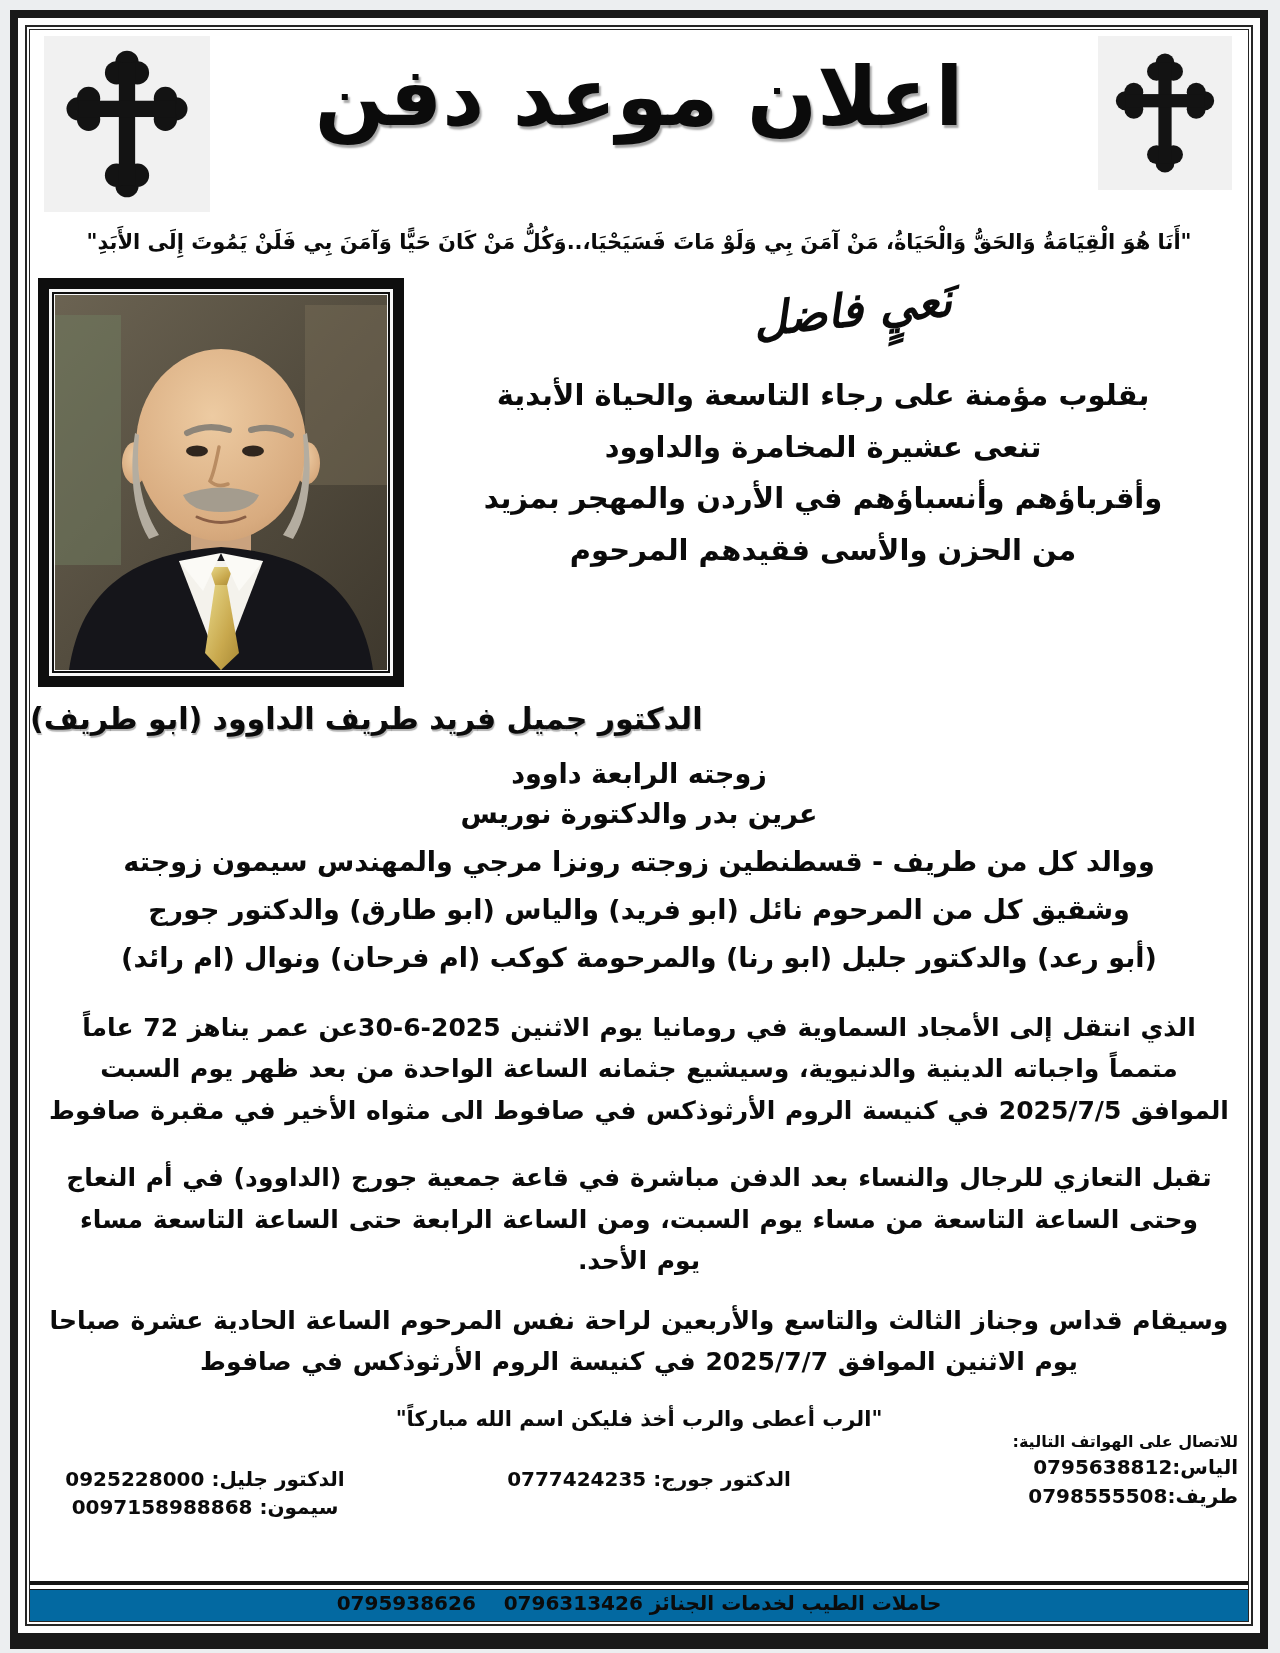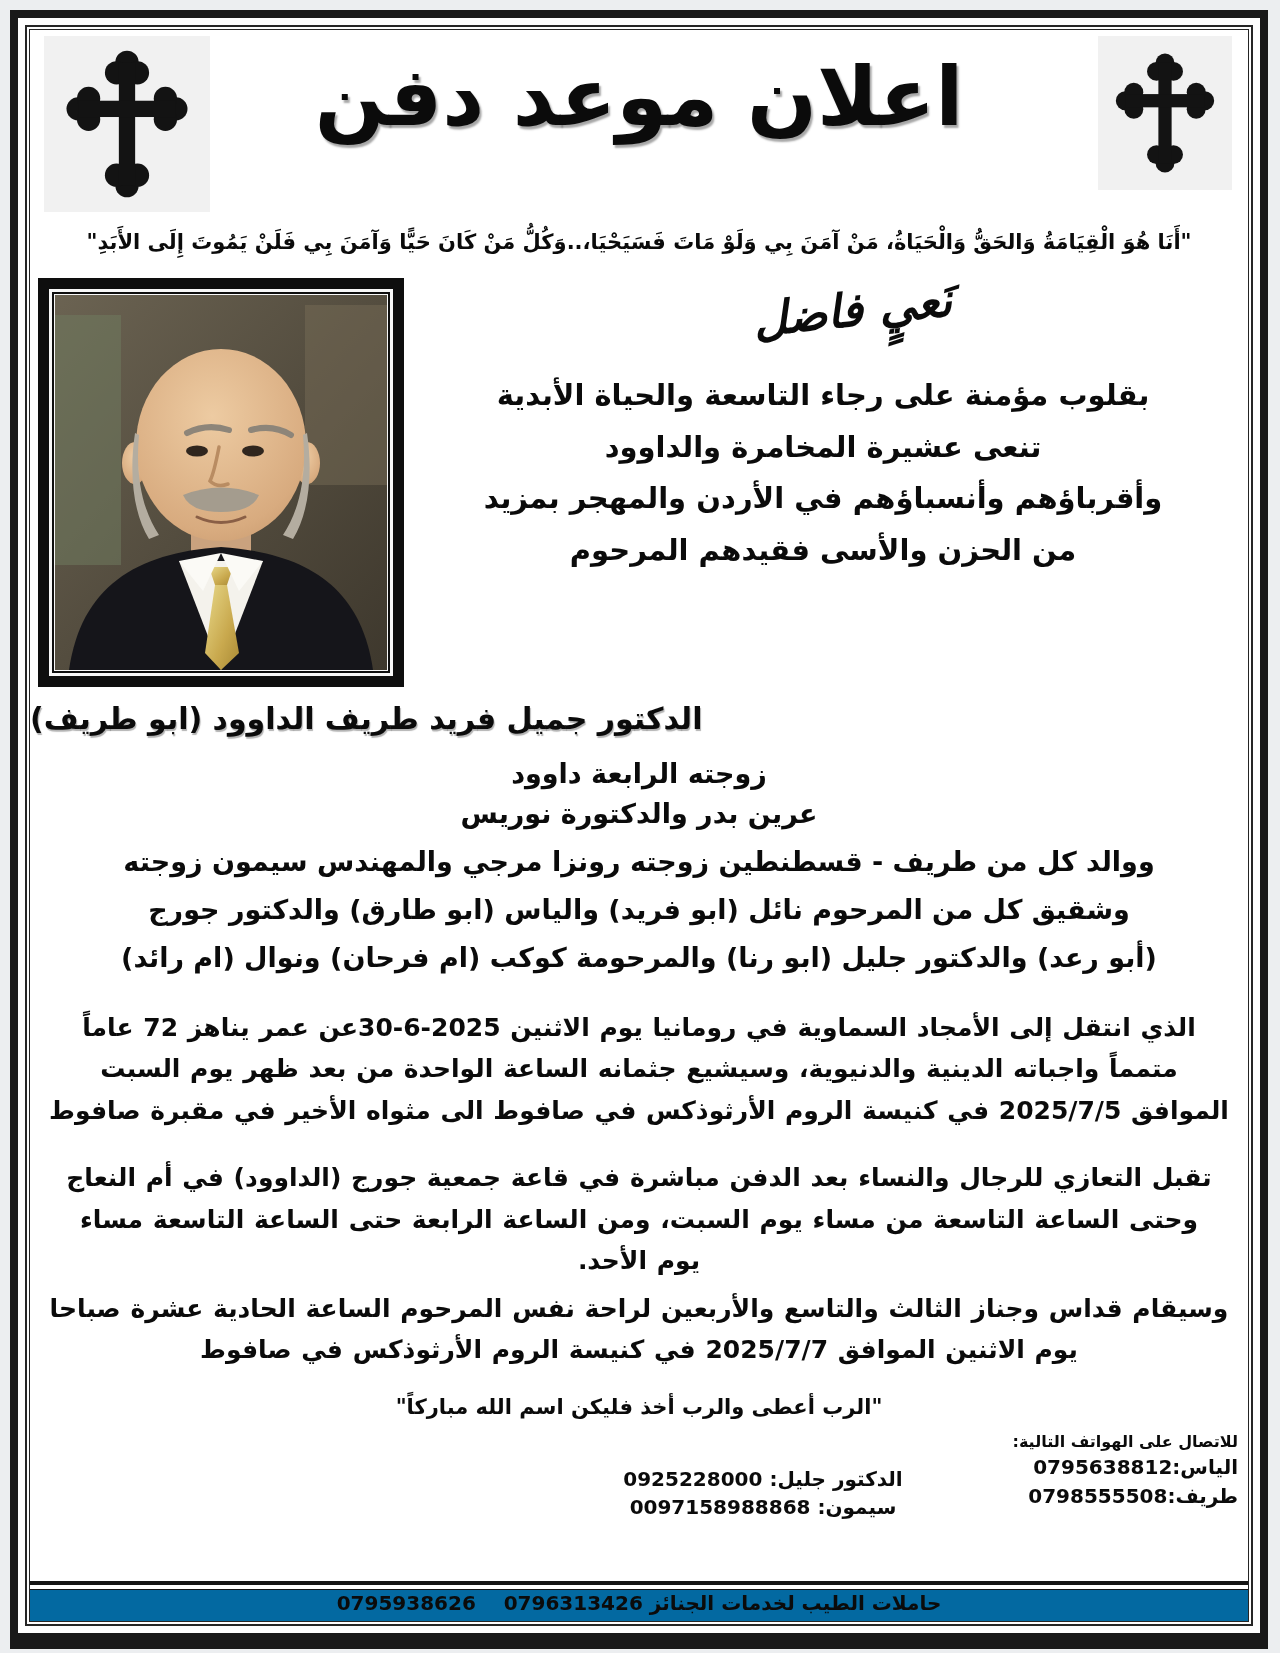--- a/index.html
+++ b/index.html
@@ -46,21 +46,21 @@
   .deceased-name{text-align:left;font-size:30px;margin-top:14px;text-shadow:1px 2px 1px rgba(0,0,0,.3)}
   .wife-line{text-align:center;font-size:27px;margin-top:22px}
   .family-line{text-align:center;font-size:27px;line-height:1.7;margin-top:2px}
 
   
   .par{margin-top:26px}
   .par-line{font-size:25px;line-height:1.66;text-align:center;word-spacing:1px}
   .closing-verse{text-align:center;font-size:21px;margin-top:24px}
 
   
-  .contacts{display:flex;margin-top:12px;padding:0 10px;align-items:flex-start}
+  .contacts{display:flex;margin-top:0;padding:0 10px;align-items:flex-start}
   .contacts .col{font-size:20px;line-height:1.42}
   .col-phones-right{width:300px;text-align:right;padding-left:10px}
   .contacts-heading{font-size:16px;font-weight:bold}
   .col-phones-center{flex:1;text-align:center;padding-top:34px}
   .col-phones-left{width:330px;text-align:center;padding-top:34px}
 
   
   .footer-strip{
     position:absolute;left:0;right:0;bottom:0;height:36px;
     border-top:4px solid #141414;
@@ -195,33 +195,36 @@
     <div class="par-line nw">متمماً واجباته الدينية والدنيوية، وسيشيع جثمانه الساعة الواحدة من بعد ظهر يوم السبت</div>
     <div class="par-line nw">الموافق 2025/7/5 في كنيسة الروم الأرثوذكس في صافوط الى مثواه الأخير في مقبرة صافوط</div>
   </div>
 
   <div class="par">
     <div class="par-line nw">تقبل التعازي للرجال والنساء بعد الدفن مباشرة في قاعة جمعية جورج (الداوود) في أم النعاج</div>
     <div class="par-line nw">وحتى الساعة التاسعة من مساء يوم السبت، ومن الساعة الرابعة حتى الساعة التاسعة مساء</div>
     <div class="par-line nw">يوم الأحد.</div>
   </div>
 
-  <div class="par" style="margin-top:6px">
+  <div class="par" style="margin-top:18px">
     <div class="par-line nw">وسيقام قداس وجناز الثالث والتاسع والأربعين لراحة نفس المرحوم الساعة الحادية عشرة صباحا</div>
     <div class="par-line nw">يوم الاثنين الموافق 2025/7/7 في كنيسة الروم الأرثوذكس في صافوط</div>
   </div>
 
   <div class="closing-verse nw">"الرب أعطى والرب أخذ فليكن اسم الله مباركاً"</div>
 
   <div class="contacts">
     <div class="col col-phones-right">
       <div class="contacts-heading nw">للاتصال على الهواتف التالية:</div>
       <div class="nw">الياس:0795638812</div>
       <div class="nw">طريف:0798555508</div>
     </div>
+    <div class="col col-phones-center">
+      <div class="nw">الدكتور جورج: 0777424235</div>
+    </div>
     <div class="col col-phones-left">
       <div class="nw">الدكتور جليل: 0925228000</div>
       <div class="nw">سيمون: 0097158988868</div>
     </div>
   </div>
 
   <div class="footer-strip">حاملات الطيب لخدمات الجنائز 0796313426    0795938626</div>
 
 </div>
 </div>

